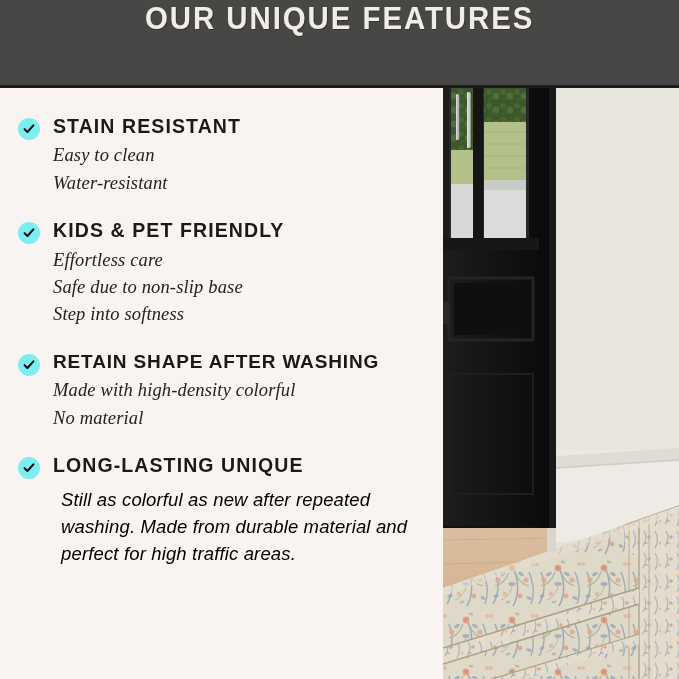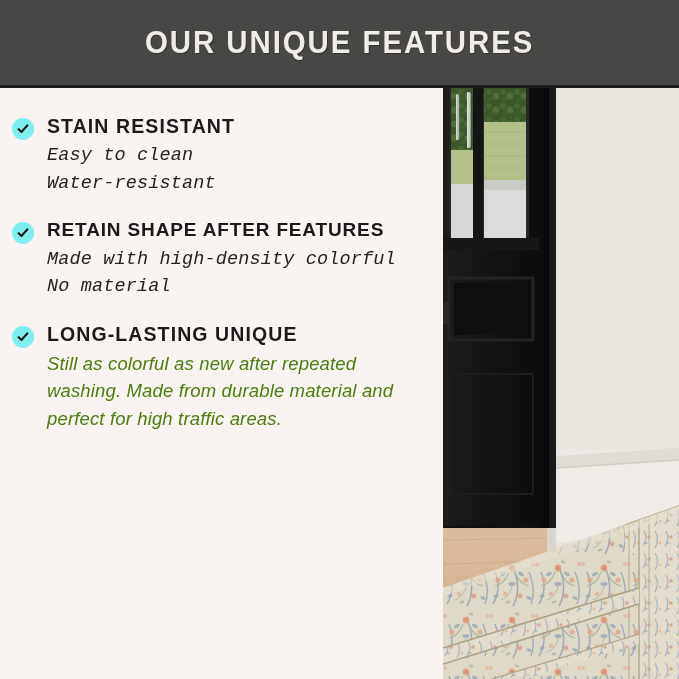--- a/index.html
+++ b/index.html
@@ -21,21 +21,20 @@
   
   .header-bar {
     position: absolute;
     left: 0; top: 0;
     width: 679px;
     height: 88px;
     background: #474745;
     border-bottom: 3px solid #1c1c1c;
     box-sizing: border-box;
     display: flex;
-    align-items: center;
     justify-content: center;
   }
   .header-title {
     color: #f2ece6;
     font-family: "Liberation Sans", sans-serif;
     font-size: 32px;
     font-weight: bold;
     letter-spacing: 2.1px;
     transform: scaleX(0.92);
     white-space: nowrap;
@@ -44,21 +43,21 @@
 
   
   .features-panel {
     position: absolute;
     left: 0;
     top: 88px;
     width: 443px;
     height: 591px;
     background: #f9f4f1;
     box-sizing: border-box;
-    padding: 26px 8px 0 12px;
+    padding: 26px 8px 0 18px;
   }
   .feature-block {
     position: relative;
     margin-bottom: 21px;
     padding-left: 35px;
   }
   .check-badge {
     position: absolute;
     left: 0;
     top: 4px;
@@ -81,36 +80,36 @@
     margin: 0 0 4px 0;
     white-space: nowrap;
   }
   .feature-heading.wide { font-size: 19px; letter-spacing: 0.85px; }
   .feature-lines {
     margin: 0;
     padding: 0;
     list-style: none;
   }
   .feature-lines li {
-    font-family: Liberation Mono, monospace;
+    font-family: Liberation Serif, serif;
     font-style: italic;
     font-size: 18.5px;
     color: #232323;
     line-height: 1.48;
     letter-spacing: 0.15px;
     white-space: nowrap;
   }
   .feature-paragraph {
     font-family: "Liberation Sans", sans-serif;
     font-style: italic;
     font-size: 18.5px;
-    color: #4d7c0f;
+    color: #000000;
     line-height: 1.48;
     letter-spacing: 0.15px;
-    margin: 0;
+    margin: 8px;
     max-width: 382px;
   }
 
   
   .photo {
     position: absolute;
     left: 443px;
     top: 88px;
     width: 236px;
     height: 591px;
@@ -136,28 +135,41 @@
           <path d="M2.6 7.2 L5.4 10.0 L11.4 3.4" fill="none" stroke="#111111" stroke-width="2.1" stroke-linecap="round" stroke-linejoin="round"></path>
         </svg>
       </span>
       <h2 class="feature-heading">STAIN RESISTANT</h2>
       <ul class="feature-lines">
         <li>Easy to clean</li>
         <li>Water-resistant</li>
       </ul>
     </div>
 
-
     <div class="feature-block">
       <span class="check-badge">
         <svg width="14" height="14" viewBox="0 0 14 14" aria-hidden="true">
           <path d="M2.6 7.2 L5.4 10.0 L11.4 3.4" fill="none" stroke="#111111" stroke-width="2.1" stroke-linecap="round" stroke-linejoin="round"></path>
         </svg>
       </span>
-      <h2 class="feature-heading wide">RETAIN SHAPE AFTER FEATURES</h2>
+      <h2 class="feature-heading">KIDS &amp; PET FRIENDLY</h2>
+      <ul class="feature-lines">
+        <li>Effortless care</li>
+        <li>Safe due to non-slip base</li>
+        <li>Step into softness</li>
+      </ul>
+    </div>
+
+    <div class="feature-block">
+      <span class="check-badge">
+        <svg width="14" height="14" viewBox="0 0 14 14" aria-hidden="true">
+          <path d="M2.6 7.2 L5.4 10.0 L11.4 3.4" fill="none" stroke="#111111" stroke-width="2.1" stroke-linecap="round" stroke-linejoin="round"></path>
+        </svg>
+      </span>
+      <h2 class="feature-heading wide">RETAIN SHAPE AFTER WASHING</h2>
       <ul class="feature-lines">
         <li>Made with high-density colorful</li>
         <li>No material</li>
       </ul>
     </div>
 
     <div class="feature-block">
       <span class="check-badge">
         <svg width="14" height="14" viewBox="0 0 14 14" aria-hidden="true">
           <path d="M2.6 7.2 L5.4 10.0 L11.4 3.4" fill="none" stroke="#111111" stroke-width="2.1" stroke-linecap="round" stroke-linejoin="round"></path>

